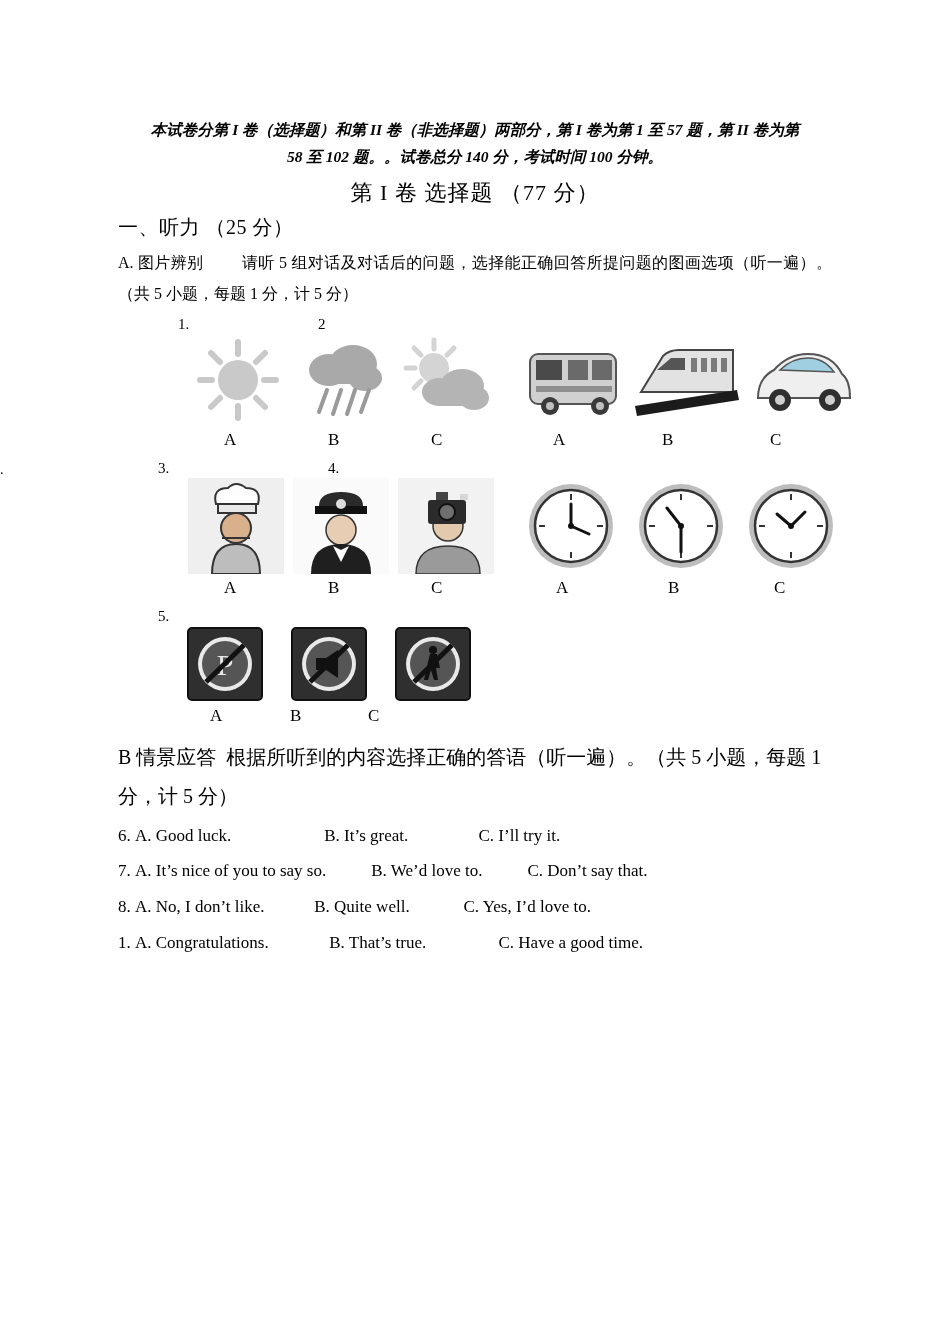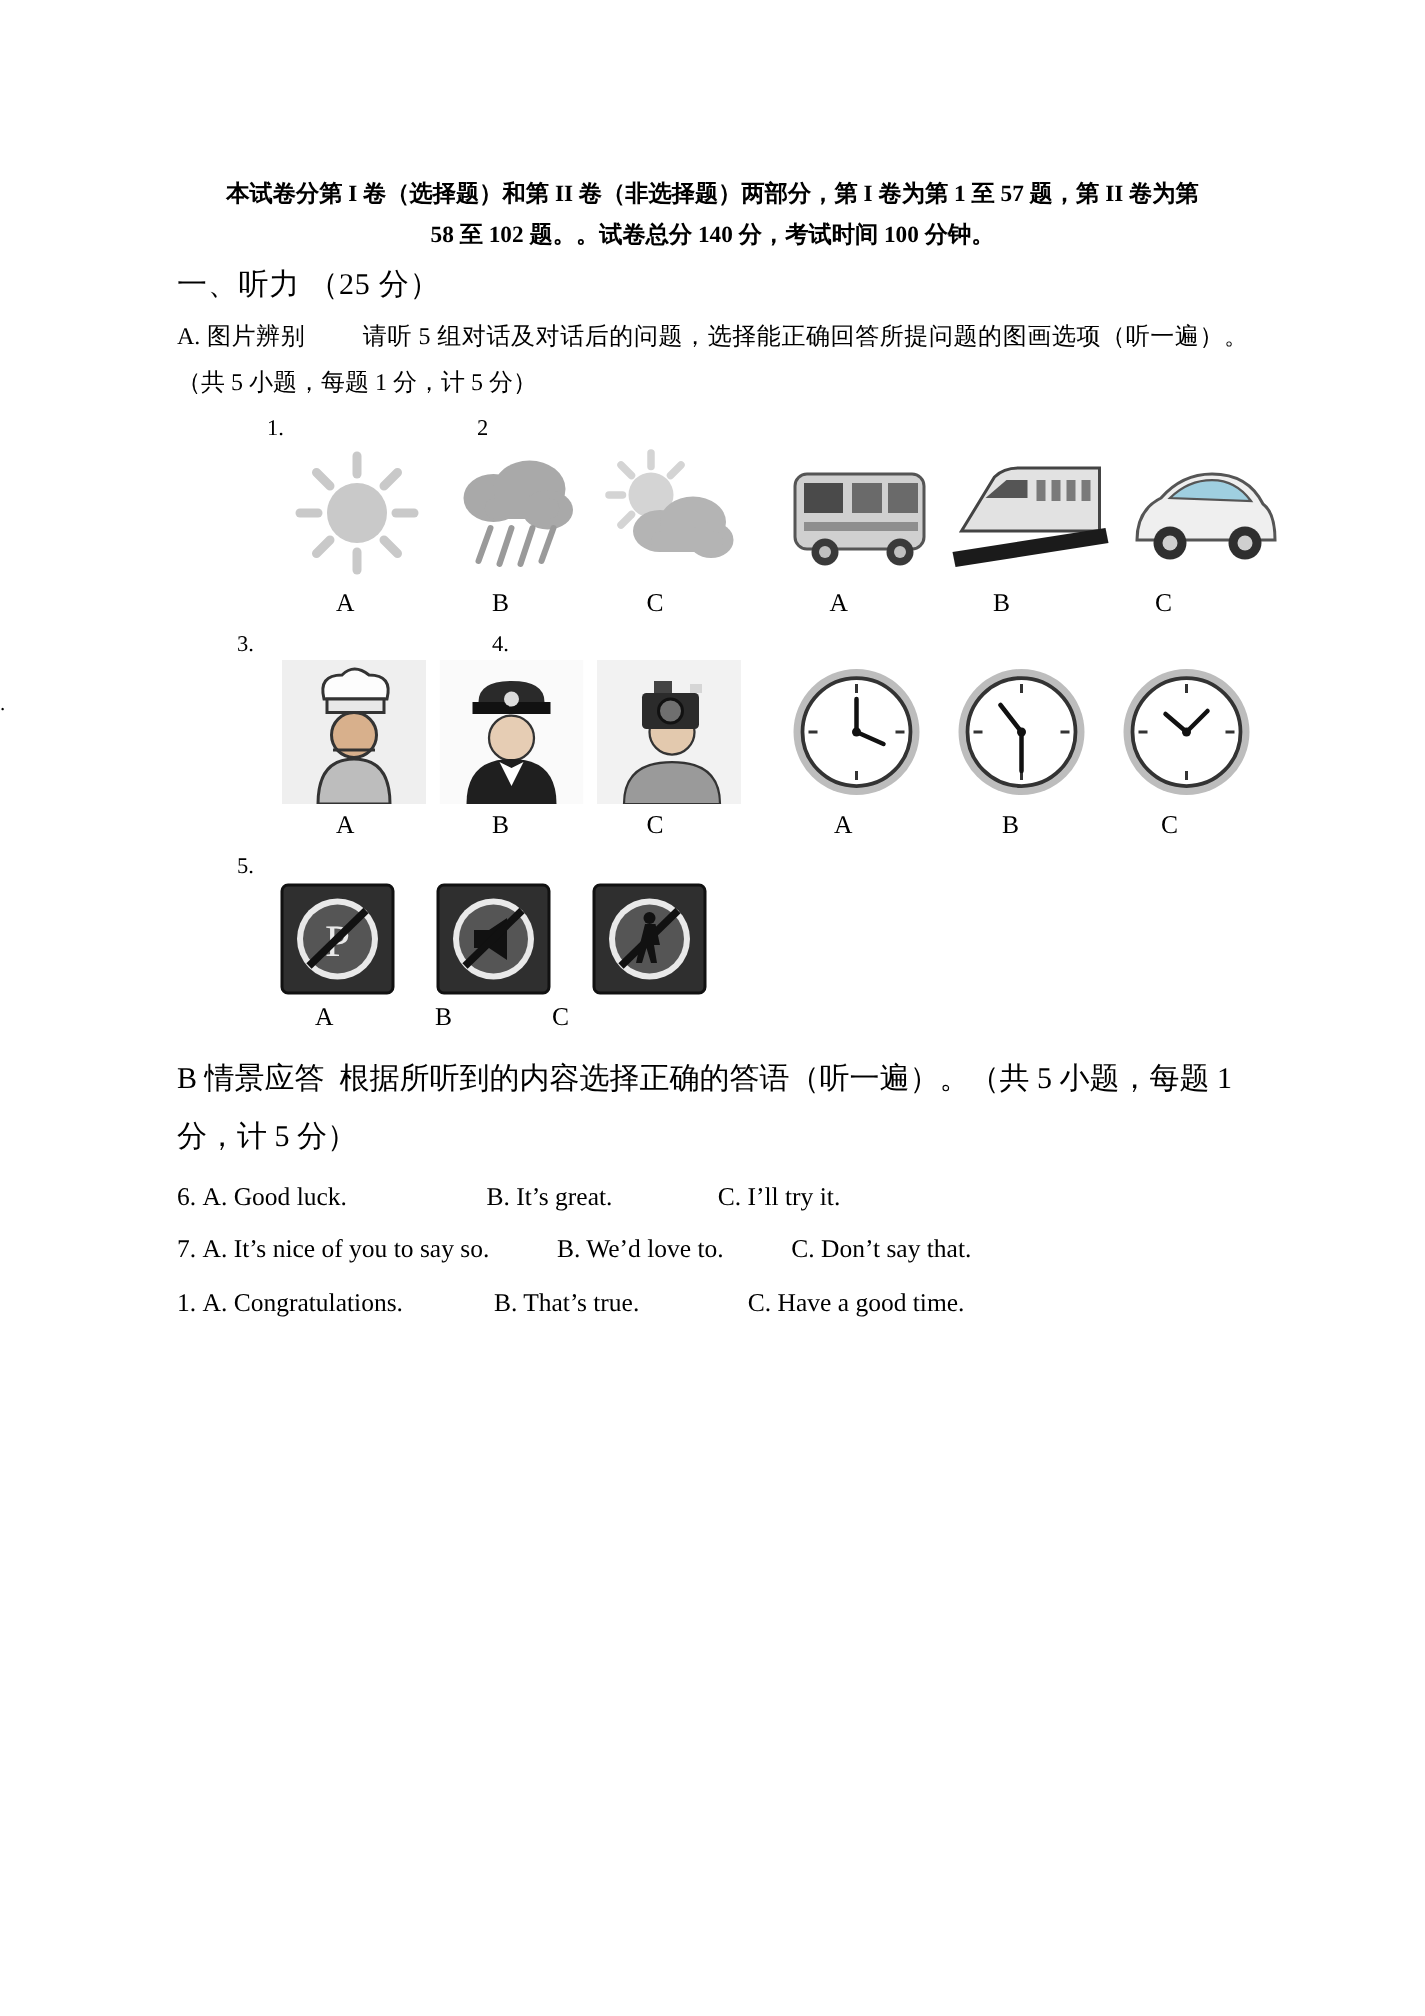--- a/index.html
+++ b/index.html
@@ -37,20 +37,21 @@
     line-height: 1.55;
     margin: 0 0 6px 0;
     letter-spacing: 0.5px;
   }
   .intro {
     font-size: 15.5px;
     line-height: 1.75;
     text-align: center;
     margin: 6px 30px 4px 30px;
     font-weight: bold;
+    font-style: italic;
   }
   .part-title {
     text-align: center;
     font-size: 22px;
     margin: 8px 0 6px 0;
     letter-spacing: 1px;
   }
   .section-head {
     font-size: 20px;
     margin: 6px 0 6px 0;
@@ -113,20 +114,21 @@
 
 <div class="page">
 
   <div class="dot-left">.</div>
 
   <div class="content">
 
 
     <div class="intro">本试卷分第 I 卷（选择题）和第 II 卷（非选择题）两部分，第 I 卷为第 1 至 57 题，第 II 卷为第 58 至 102 题。。试卷总分 140 分，考试时间 100 分钟。</div>
 
+    <div class="part-title">第 I 卷 选择题 （77 分）</div>
 
     <div class="section-head">一、听力 （25 分）</div>
 
     <div class="para">
       <span>A. 图片辨别</span><span class="indent-gap"></span><span>请听 5 组对话及对话后的问题，选择能正确回答所提问题的图画选项（听一遍）。（共 5 小题，每题 1 分，计 5 分）</span>
     </div>
 
     <div class="row-label">
       <span class="q-num" style="left:60px;">1.</span>
       <span class="q-num" style="left:200px;">2</span>
@@ -408,20 +410,26 @@
         <span class="opt">C. I’ll try it.</span>
       </div>
 
       <div>
         <span>7.</span>
         <span class="opt" style="width:232px;">A. It’s nice of you to say so.</span>
         <span class="opt" style="width:152px;">B. We’d love to.</span>
         <span class="opt">C. Don’t say that.</span>
       </div>
 
+      <div>
+        <span>8.</span>
+        <span class="opt" style="width:175px;">A. No, I don’t like.</span>
+        <span class="opt" style="width:145px;">B. Quite well.</span>
+        <span class="opt">C. Yes, I’d love to.</span>
+      </div>
 
 
       <div>
         <span>1.</span>
         <span class="opt" style="width:190px;">A. Congratulations.</span>
         <span class="opt" style="width:165px;">B. That’s true.</span>
         <span class="opt">C. Have a good time.</span>
       </div>
 
     </div>

